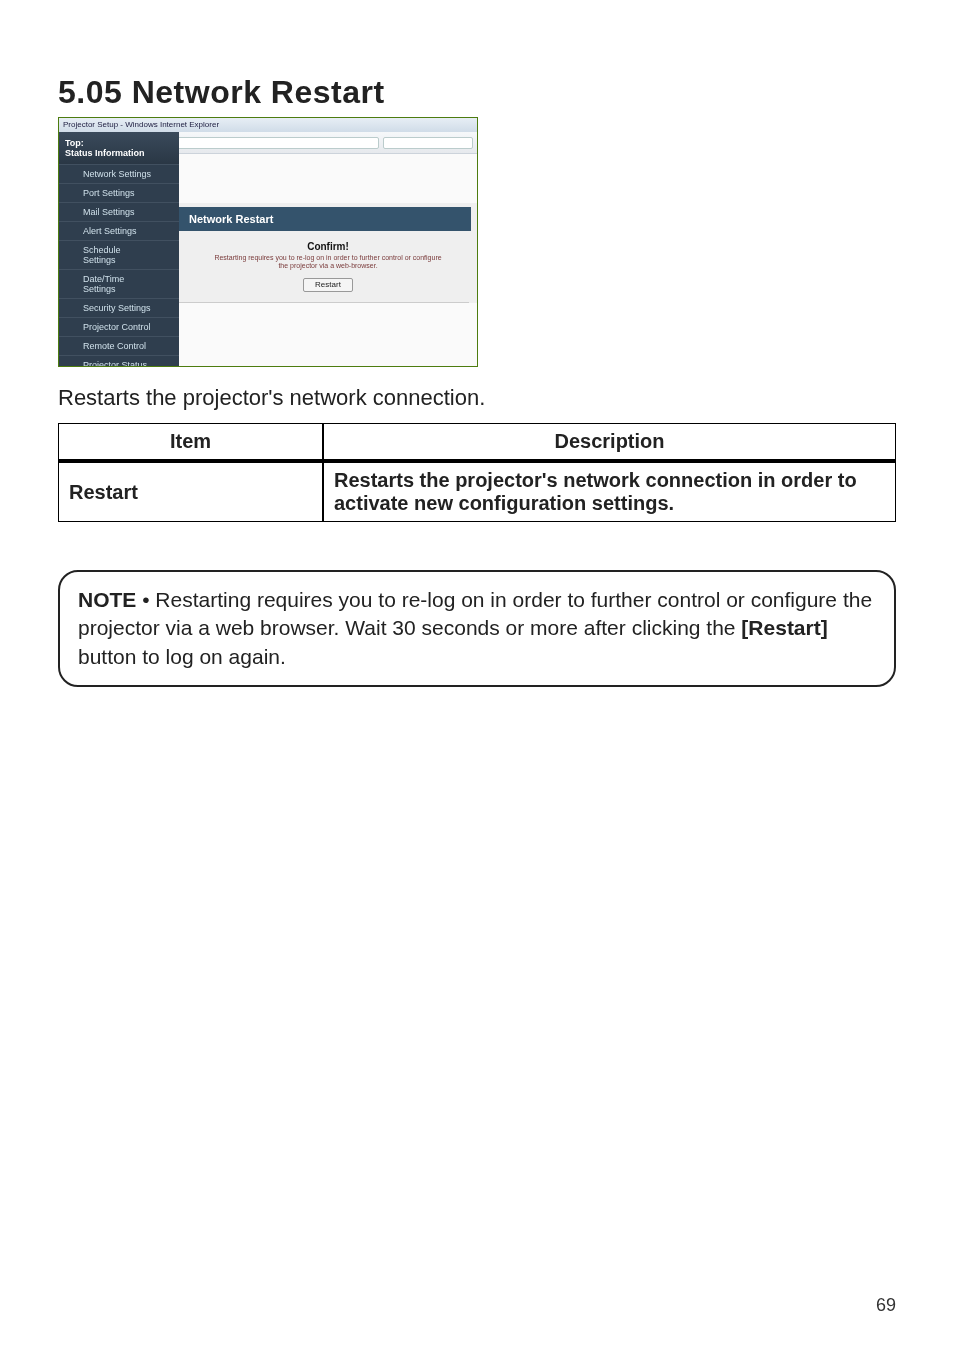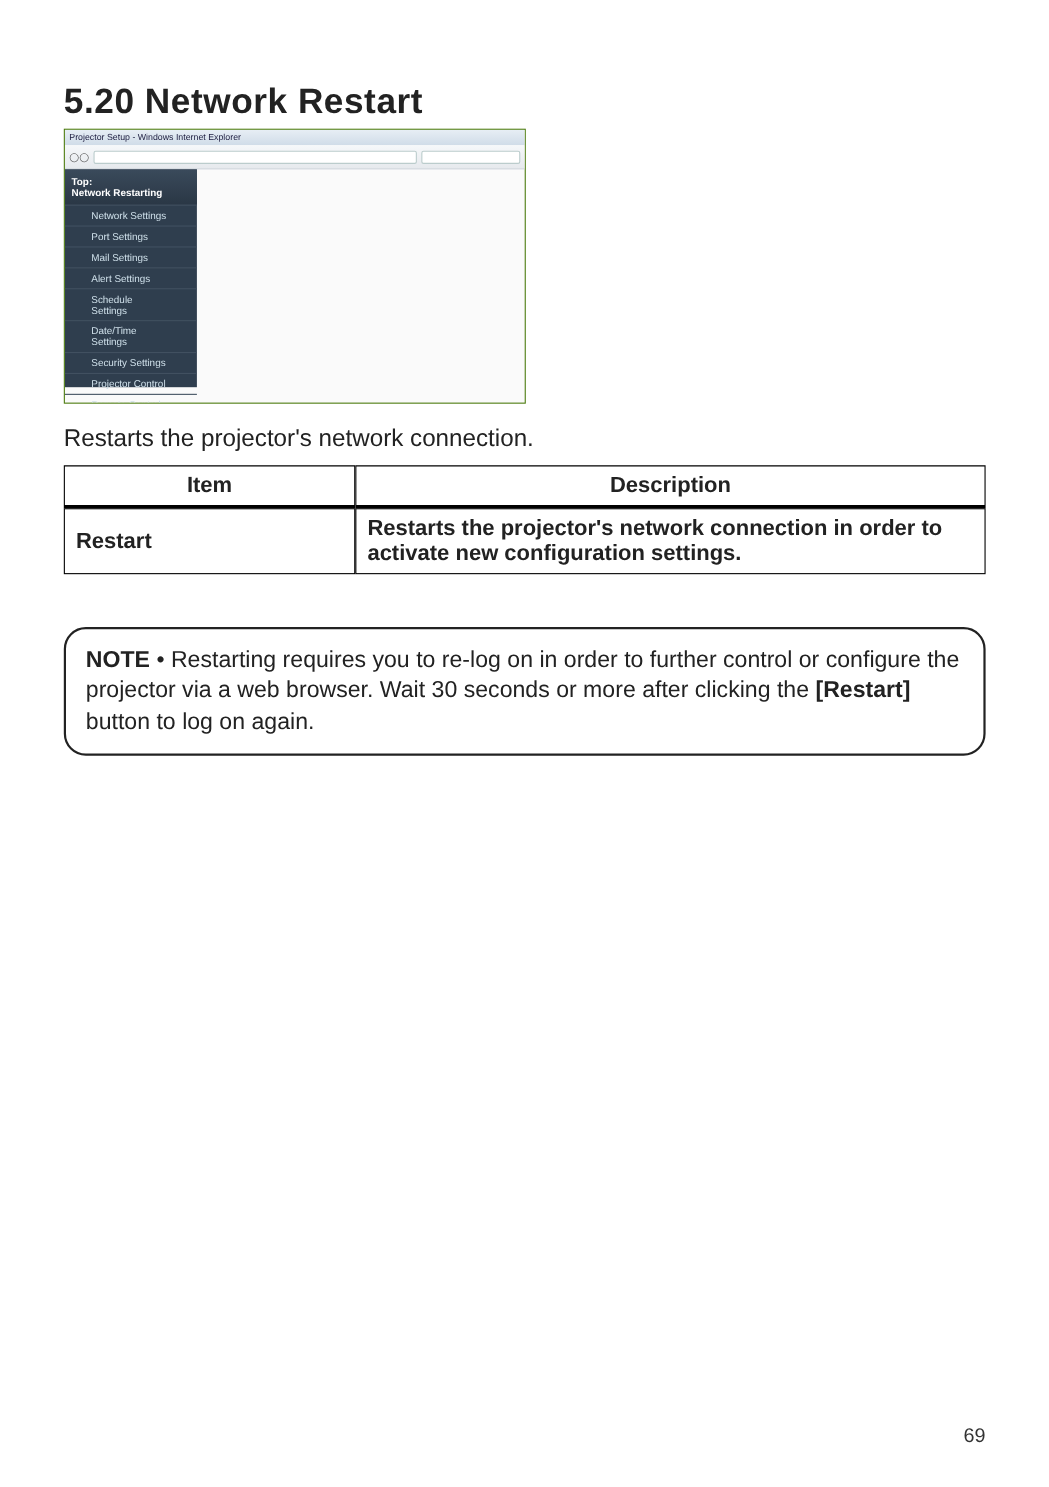--- a/index.html
+++ b/index.html
@@ -6,21 +6,21 @@
   html, body { width: 954px; height: 1352px; background: #fff; font-family: Arial, Helvetica, sans-serif; color: #222; }
   .page { position: relative; width: 954px; height: 1352px; padding: 56px 58px 40px 58px; }
   .header-bar { position: relative; height: 30px; background: #ccc; border-radius: 15px 0 0 0; margin-bottom: 14px; }
   .header-band { position: absolute; right: 0; top: 0; height: 30px; display: flex; align-items: center; padding: 0 18px 0 40px; background: #7a7a7a; color: #fff; font-weight: bold; font-size: 16px; clip-path: polygon(10% 0, 100% 0, 100% 100%, 0 100%); min-width: 230px; }
   h1 { font-size: 32px; font-weight: 900; font-family: Arial, sans-serif; letter-spacing: 0.5px; margin: 18px 0 6px 0; }
   .screenshot-box { width: 420px; height: 250px; border: 1px solid #4d7c0f; background: #fafafa; position: relative; overflow: hidden; margin-top: 0; }
   .ss-title { background: linear-gradient(#e7eef5,#d0dce8); height: 14px; font-size: 8px; color: #224; padding: 0 4px; line-height: 14px; }
   .ss-toolbar { background: linear-gradient(#f6f8fa,#e6e9ed); height: 22px; border-bottom: 1px solid #ccd3db; display: flex; align-items: center; font-size: 8px; color: #444; gap: 4px; padding: 0 4px; }
   .ss-addr { flex: 1; background: #fff; border: 1px solid #bcc; border-radius: 2px; height: 12px; }
   .ss-search { width: 90px; background: #fff; border: 1px solid #bcc; border-radius: 2px; height: 12px; }
-  .ss-body { display: flex; height: calc(100% - 14px - 22px - 14px); }
+  .ss-body { display: flex; height: calc(100% - 14px - 22px - 14px); align-items: center; }
   .ss-sidebar { width: 120px; background: #2f3e4e; color: #bcd; font-size: 9px; padding: 0; }
   .ss-side-top { background: linear-gradient(#3a4a5b,#2a3745); padding: 6px; color: #fff; font-weight: bold; font-size: 9px; }
   .ss-side-item { padding: 4px 24px; border-top: 1px solid #415060; color: #cfe0ea; }
   .ss-main { flex: 1; background: #efefef; position: relative; }
   .ss-main-head { background: #34536c; color: #fff; font-weight: bold; font-size: 11px; padding: 6px 10px; margin: 4px 6px 0 0; }
   .ss-confirm { text-align: center; margin-top: 10px; font-weight: bold; font-size: 10px; color: #111; }
   .ss-conf-note { text-align: center; font-size: 7px; color: #7a3b3b; line-height: 1.2; margin: 2px 30px 0 30px; }
   .ss-conf-btn { display: block; margin: 8px auto 0 auto; width: 50px; height: 14px; background: #f5f5f5; border: 1px solid #999; font-size: 8px; text-align: center; line-height: 12px; border-radius: 2px; }
   .ss-divider { border: none; border-top: 1px solid #ccc; margin: 10px 8px 0 0; }
   .ss-status { position: absolute; bottom: 0; left: 0; right: 0; height: 14px; background: linear-gradient(#f3f5f7,#e6e9ec); font-size: 8px; color: #336; display: flex; align-items: center; padding: 0 6px; }
@@ -33,46 +33,53 @@
   .note-box { border: 2px solid #222; border-radius: 20px; padding: 14px 18px; margin-top: 48px; font-size: 21px; line-height: 1.35; }
   .note-label { font-weight: 900; font-family: Arial, sans-serif; }
   .page-num { position: absolute; bottom: 36px; right: 58px; font-size: 18px; color: #333; }
 </style>
 </head>
 <body>
 
 <div class="page">
 
 
-  <h1>5.20 Network Restart</h1>
+  <h1>5.05 Network Restart</h1>
 
   <div class="screenshot-box">
     <div class="ss-title">Projector Setup - Windows Internet Explorer</div>
     <div class="ss-toolbar">
       <span>◯◯</span>
       <div class="ss-addr"></div>
       <div class="ss-search"></div>
     </div>
     <div class="ss-body">
       <div class="ss-sidebar">
         <div class="ss-side-top">
           <div>Top:</div>
-          <div>Network Restarting</div>
+          <div>Status Information</div>
         </div>
         <div class="ss-side-item">Network Settings</div>
         <div class="ss-side-item">Port Settings</div>
         <div class="ss-side-item">Mail Settings</div>
         <div class="ss-side-item">Alert Settings</div>
         <div class="ss-side-item">Schedule Settings</div>
         <div class="ss-side-item">Date/Time Settings</div>
         <div class="ss-side-item">Security Settings</div>
         <div class="ss-side-item">Projector Control</div>
         <div class="ss-side-item">Remote Control</div>
         <div class="ss-side-item">Projector Status</div>
 
+      </div>
+      <div class="ss-main">
+        <div class="ss-main-head">Network Restart</div>
+        <div class="ss-confirm">Confirm!</div>
+        <div class="ss-conf-note">Restarting requires you to re-log on in order to further control or configure the projector via a web-browser.</div>
+        <div class="ss-conf-btn">Restart</div>
+        <hr class="ss-divider">
       </div>
     </div>
   </div>
 
   <p class="intro">Restarts the projector's network connection.</p>
 
   <table class="desc">
     <thead>
       <tr>
         <th>Item</th>

